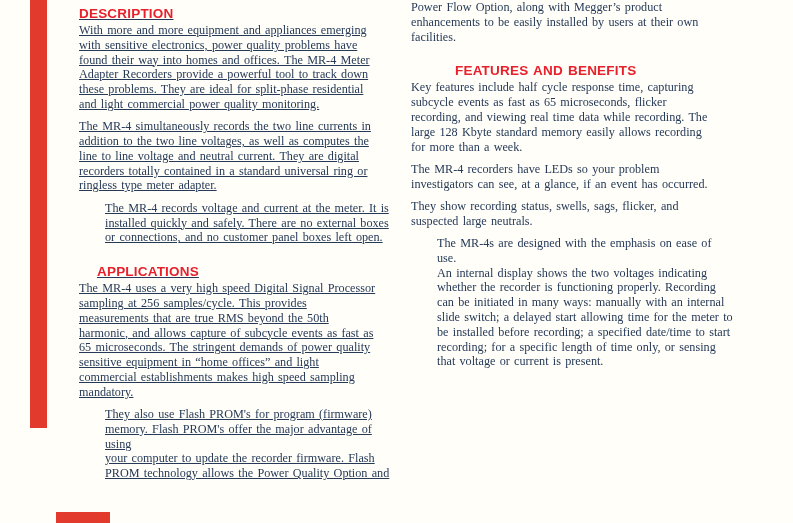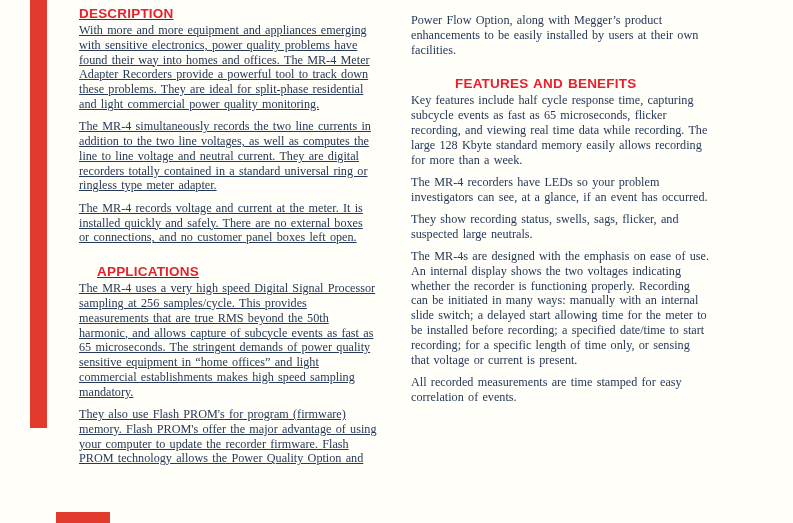--- a/index.html
+++ b/index.html
@@ -31,38 +31,38 @@
     background: var(--bar-red);
   }
   .col {
     position: absolute;
     color: var(--body-ink);
     font-size: 12.2px;
     line-height: 14.8px;
     word-spacing: 1.2px;
   }
   .col-left  { left: 79px;  top: 7px; width: 320px; text-decoration: underline; }
-  .col-right { left: 411px; top: 13px; width: 322px; }
+  .col-right { left: 411px; top: 0; width: 322px; }
   .col h2 {
     font-family: "Liberation Sans", "DejaVu Sans", sans-serif;
     font-size: 13.5px;
     font-weight: 700;
     letter-spacing: 0.2px;
     color: var(--accent-red);
     line-height: 14px;
     margin: 0 0 2px 0;
   }
   .col section + section h2 { margin-top: 20px; margin-left: 18px; }
   .col-right .continued + section h2 { margin-top: 20px; margin-left: 44px; }
   .col p {
     white-space: pre-line;
     margin: 0 0 7.5px 0;
     text-align: left;
   }
-  .col p:last-child { margin-bottom: 0; }
+  .col p:last-child { margin-bottom: 0; margin-left: 26px; }
 </style>
 </head>
 <body>
 
 <div class="left-bar"></div>
 <div class="bottom-tab"></div>
 
 <div class="col col-left">
   <section>
     <h2>DESCRIPTION</h2>
@@ -114,16 +114,14 @@
     <p>They show recording status, swells, sags, flicker, and
 suspected large neutrals.</p>
     <p>The MR-4s are designed with the emphasis on ease of use.
 An internal display shows the two voltages indicating
 whether the recorder is functioning properly. Recording
 can be initiated in many ways: manually with an internal
 slide switch; a delayed start allowing time for the meter to
 be installed before recording; a specified date/time to start
 recording; for a specific length of time only, or sensing
 that voltage or current is present.</p>
-    <p>All recorded measurements are time stamped for easy
-correlation of events.</p>
   </section>
 </div>
 
 </body></html>

